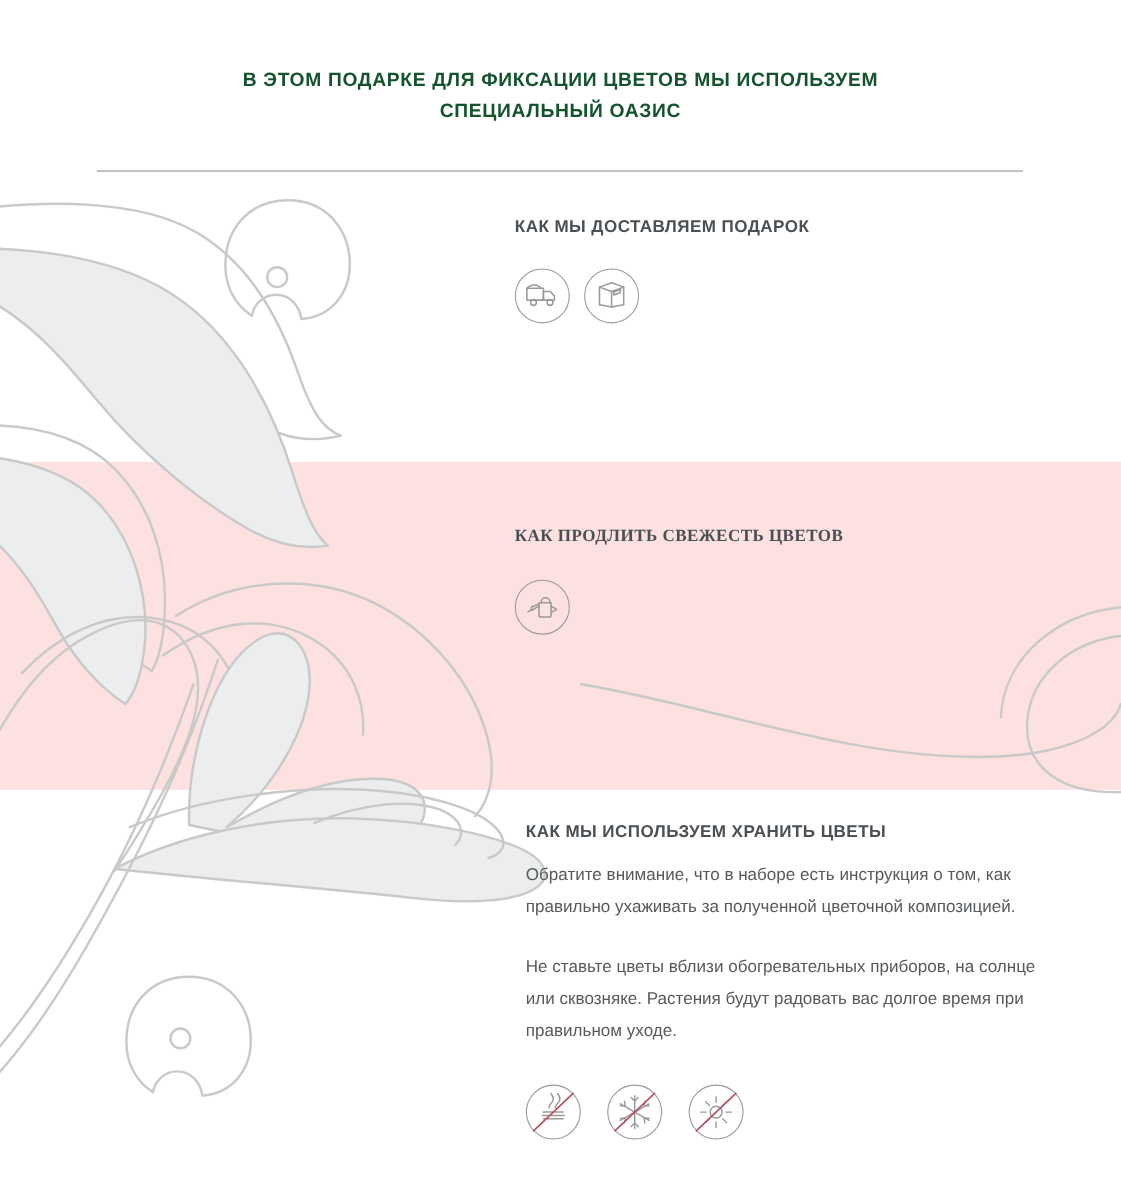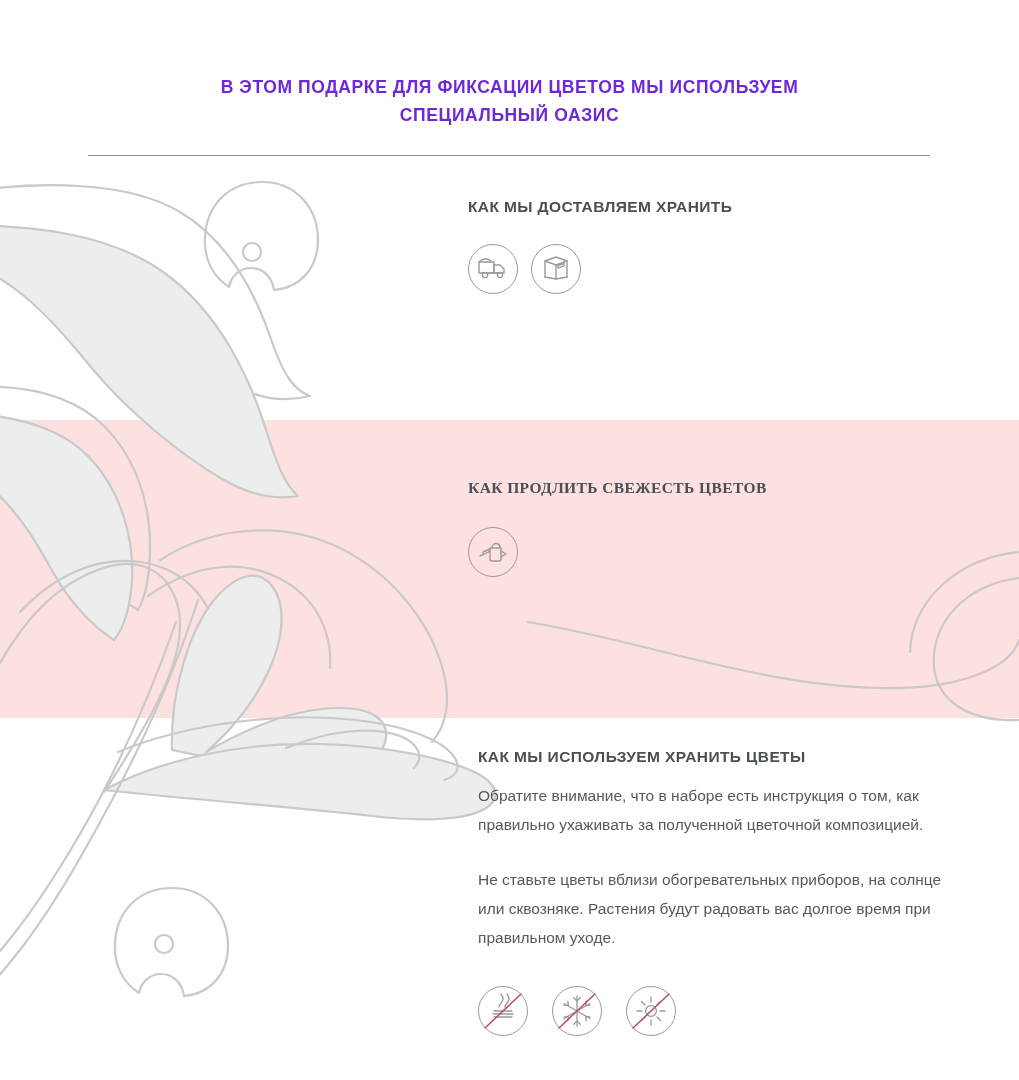--- a/index.html
+++ b/index.html
@@ -11,24 +11,24 @@
   }
   .page{position:relative;width:1019px;height:1080px;overflow:hidden;}
 
   
   .deco{position:absolute;left:0;top:0;width:1019px;height:1080px;pointer-events:none;}
   .band{position:absolute;left:0;top:420px;width:1019px;height:298px;background:#fde0e0;}
 
   
   .header{position:absolute;left:0;top:0;width:1019px;}
   .title{
-    margin:15px;padding:58px 190px 0 190px;
+    margin:0;padding:58px 190px 0 190px;
     text-align:center;
     font-size:17.5px;font-weight:bold;letter-spacing:0.6px;line-height:28px;
-    color:#6d28d9;
+    color:#14532d;
   }
   .divider{
     position:absolute;left:88px;top:155px;width:842px;height:1px;
     background:#8d9296;
   }
 
   
   .section{position:absolute;}
   .sec-heading{
     margin:0;font-size:15.5px;font-weight:bold;letter-spacing:0.4px;
@@ -122,21 +122,21 @@
       <path d="M 1019,552 C 958,558 912,600 910,652" fill="none"></path>
     </g>
   </svg>
 
   <div class="header">
     <h1 class="title">В ЭТОМ ПОДАРКЕ ДЛЯ ФИКСАЦИИ ЦВЕТОВ МЫ ИСПОЛЬЗУЕМ СПЕЦИАЛЬНЫЙ ОАЗИС</h1>
   </div>
   <div class="divider"></div>
 
   <div class="section" id="sec-delivery">
-    <h2 class="sec-heading">КАК МЫ ДОСТАВЛЯЕМ ХРАНИТЬ</h2>
+    <h2 class="sec-heading">КАК МЫ ДОСТАВЛЯЕМ ПОДАРОК</h2>
     <div class="icon-row">
       <div class="icon-circ">
         <svg width="32" height="24" viewBox="0 0 32 24" fill="none" stroke="#9a9a9a" stroke-width="1.4" stroke-linecap="round" stroke-linejoin="round">
           <path d="M2 5 h15 v11 H2 z"></path>
           <path d="M17 8 h6 l4 4 v4 h-10 z"></path>
           <circle cx="8" cy="18" r="2.6"></circle>
           <circle cx="23" cy="18" r="2.6"></circle>
           <path d="M2 5 C 5 1.5, 11 1, 14 4"></path>
           <path d="M5.5 16 h2 M10.6 16 h9.8"></path>
         </svg>

